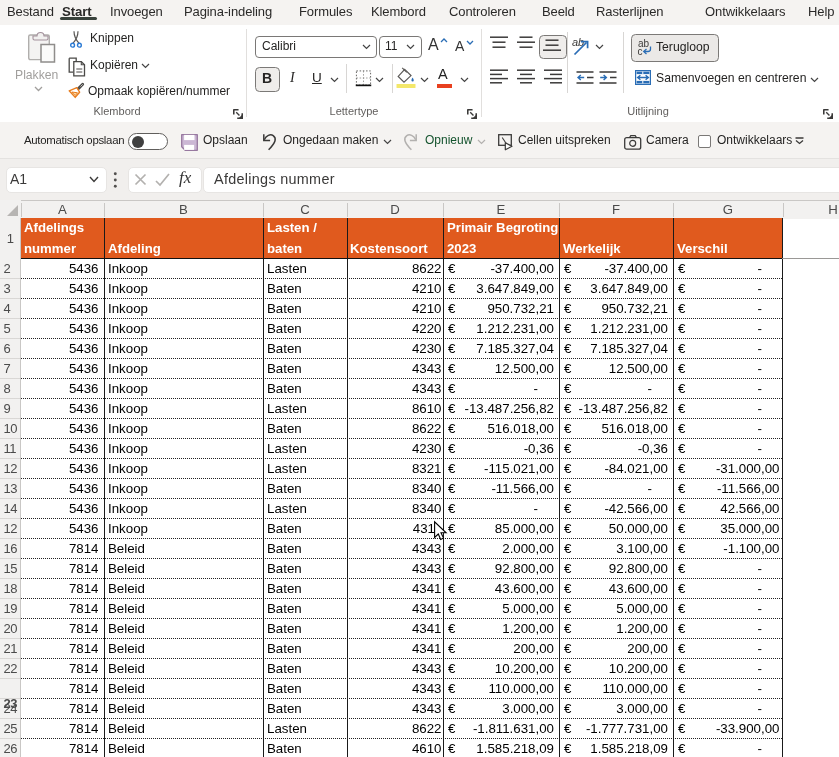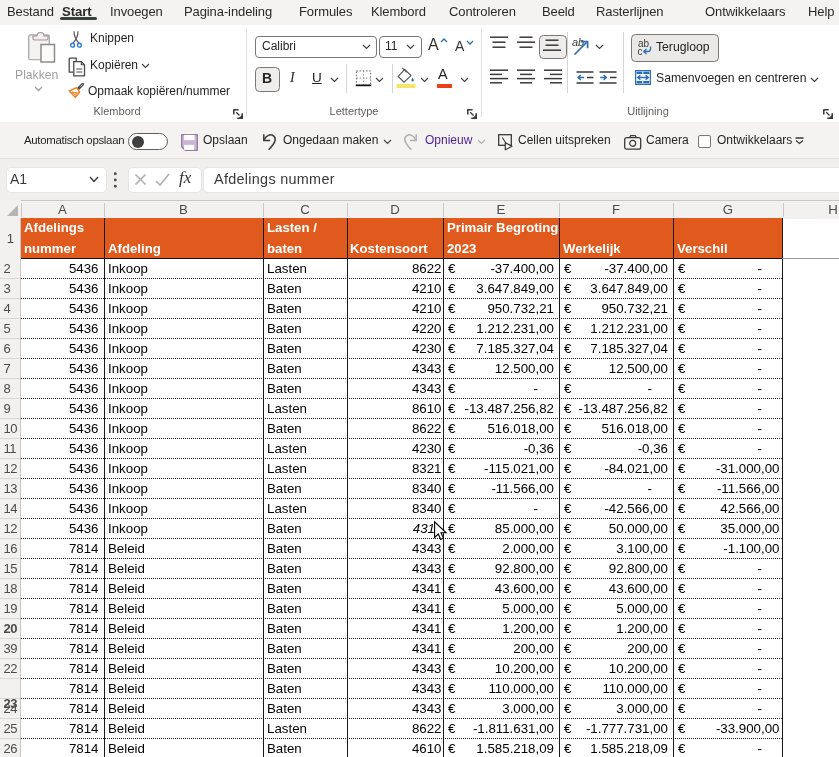--- a/index.html
+++ b/index.html
@@ -272,21 +272,21 @@
  <path d="M2.3 6.7 C4.2 2.6 8.3 0.6 11.2 2.6 C14.6 5 14.2 9.2 6.6 16.8" fill="none" stroke="#3b3a39" stroke-width="1.5"></path>
 </svg>
 <div class="qtext" style="left:283px;">Ongedaan maken</div>
 <svg style="left:383px;top:139px;" width="9" height="6" viewBox="0 0 9 6">
     <path d="M1 1 L4.5 4.5 L8 1" fill="none" stroke="#444" stroke-width="1.2"></path>
   </svg>
 <svg style="left:402px;top:133px;" width="16" height="18" viewBox="0 0 16 18">
  <path d="M14.2 1.2 V7.5 H7.9" fill="none" stroke="#b3b1af" stroke-width="1.5"></path>
  <path d="M13.7 6.7 C11.8 2.6 7.7 0.6 4.8 2.6 C1.4 5 1.8 9.2 9.4 16.8" fill="none" stroke="#b3b1af" stroke-width="1.5"></path>
 </svg>
-<div class="qtext" style="left:425px;color:#4c1d95;">Opnieuw</div>
+<div class="qtext" style="left:425px;color:#14532d;">Opnieuw</div>
 <svg style="left:477px;top:139px;" width="9" height="6" viewBox="0 0 9 6">
     <path d="M1 1 L4.5 4.5 L8 1" fill="none" stroke="#b3b1af" stroke-width="1.2"></path>
   </svg>
 <svg style="left:498px;top:134px;" width="17" height="17" viewBox="0 0 17 17">
  <rect x="0.7" y="0.7" width="12.6" height="10.6" fill="none" stroke="#3b3a39" stroke-width="1.3"></rect>
  <path d="M4.2 3.5 L8.2 9.5" stroke="#3b3a39" stroke-width="1.1"></path>
  <path d="M7.3 15.8 V8.8 L14 12.3 Z" fill="#fcfcfb" stroke="#3b3a39" stroke-width="1.2" stroke-linejoin="round"></path>
 </svg>
 <div class="qtext" style="left:518px;">Cellen uitspreken</div>
 <svg style="left:624px;top:135px;" width="18" height="15" viewBox="0 0 18 15">
@@ -598,21 +598,21 @@
     <span class="num" style="">-42.566,00</span>
   </div>
 <div class="cell" style="left:673px;top:499px;width:110px;">
     <span class="eur">€</span>
     <span class="num" style="right:3.5px;">42.566,00</span>
   </div>
 <div class="rowhdr" style="top:519px;">12</div>
 <div class="cell ar" style="left:21px;top:519px;width:83px;padding-right:5.5px;">5436</div>
 <div class="cell al" style="left:104px;top:519px;width:159px;">Inkoop</div>
 <div class="cell al" style="left:263px;top:519px;width:84px;">Baten</div>
-<div class="cell ar" style="left:347px;top:519px;width:96px;padding-right:8px;font-style:italic;">431</div>
+<div class="cell ar" style="left:347px;top:519px;width:96px;padding-right:8px;">431</div>
 <div class="cell" style="left:443px;top:519px;width:116px;">
     <span class="eur">€</span>
     <span class="num" style="">85.000,00</span>
   </div>
 <div class="cell" style="left:559px;top:519px;width:114px;">
     <span class="eur">€</span>
     <span class="num" style="">50.000,00</span>
   </div>
 <div class="cell" style="left:673px;top:519px;width:110px;">
     <span class="eur">€</span>
@@ -679,38 +679,38 @@
     <span class="num" style="">5.000,00</span>
   </div>
 <div class="cell" style="left:559px;top:599px;width:114px;">
     <span class="eur">€</span>
     <span class="num" style="">5.000,00</span>
   </div>
 <div class="cell" style="left:673px;top:599px;width:110px;">
     <span class="eur">€</span>
     <span class="num" style="right:21px;">-</span>
   </div>
-<div class="rowhdr" style="top:619px;font-weight:bold;">20</div>
+<div class="rowhdr" style="top:619px;">20</div>
 <div class="cell ar" style="left:21px;top:619px;width:83px;padding-right:5.5px;">7814</div>
 <div class="cell al" style="left:104px;top:619px;width:159px;">Beleid</div>
 <div class="cell al" style="left:263px;top:619px;width:84px;">Baten</div>
 <div class="cell ar" style="left:347px;top:619px;width:96px;">4341</div>
 <div class="cell" style="left:443px;top:619px;width:116px;">
     <span class="eur">€</span>
     <span class="num" style="">1.200,00</span>
   </div>
 <div class="cell" style="left:559px;top:619px;width:114px;">
     <span class="eur">€</span>
     <span class="num" style="">1.200,00</span>
   </div>
 <div class="cell" style="left:673px;top:619px;width:110px;">
     <span class="eur">€</span>
     <span class="num" style="right:21px;">-</span>
   </div>
-<div class="rowhdr" style="top:639px;">39</div>
+<div class="rowhdr" style="top:639px;">21</div>
 <div class="cell ar" style="left:21px;top:639px;width:83px;padding-right:5.5px;">7814</div>
 <div class="cell al" style="left:104px;top:639px;width:159px;">Beleid</div>
 <div class="cell al" style="left:263px;top:639px;width:84px;">Baten</div>
 <div class="cell ar" style="left:347px;top:639px;width:96px;">4341</div>
 <div class="cell" style="left:443px;top:639px;width:116px;">
     <span class="eur">€</span>
     <span class="num" style="">200,00</span>
   </div>
 <div class="cell" style="left:559px;top:639px;width:114px;">
     <span class="eur">€</span>

